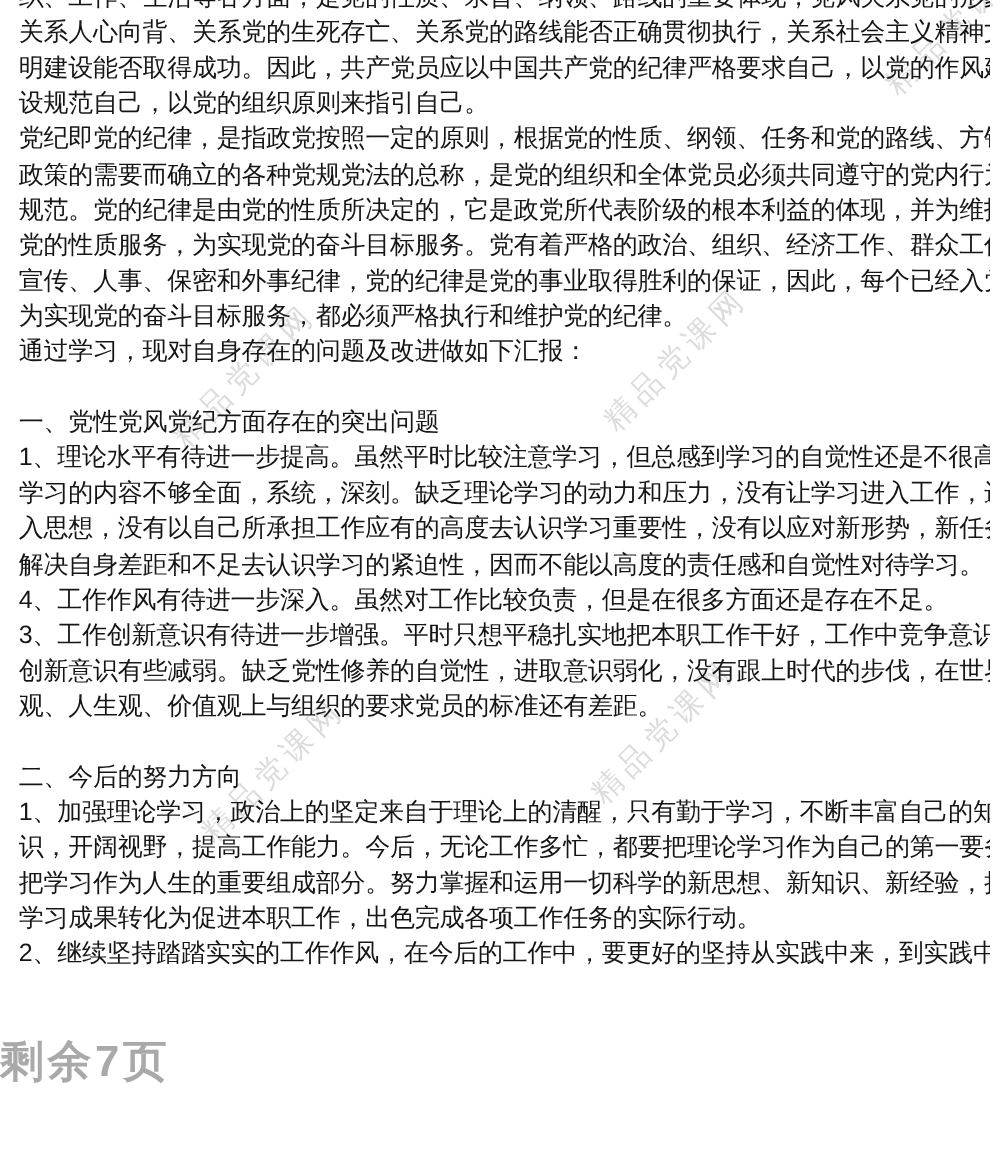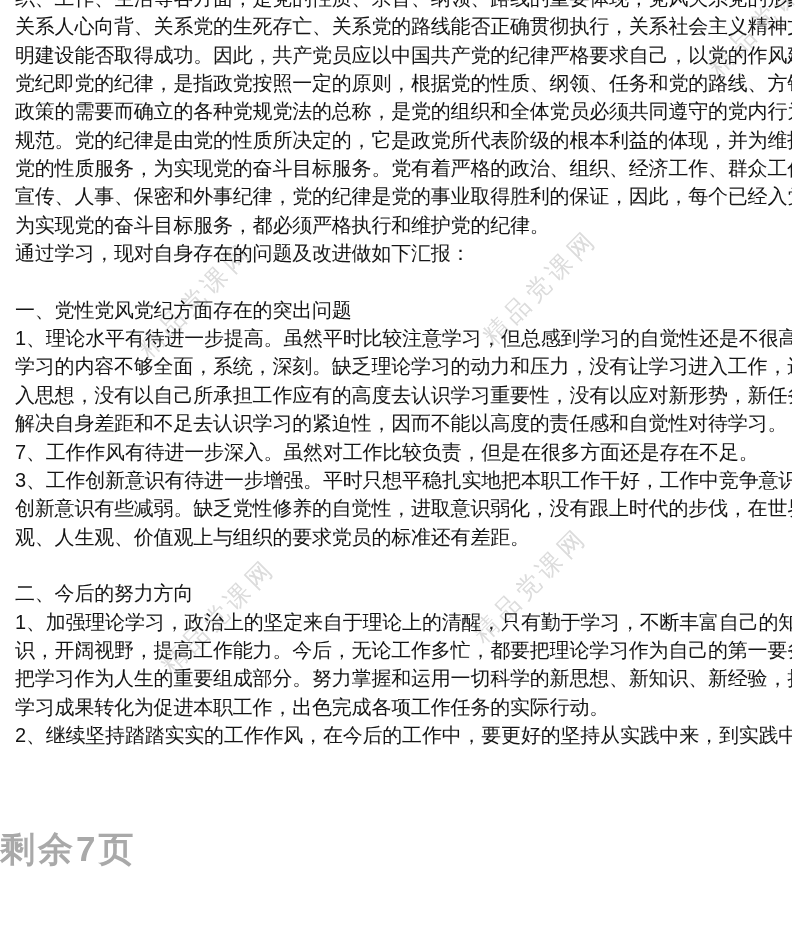--- a/index.html
+++ b/index.html
@@ -75,34 +75,35 @@
       <span class="watermark" style="left: 195px; top: 300px; color: rgb(220, 220, 220);">精品党课网</span>
       <span class="watermark" style="left: 540px; top: 287px; color: rgb(220, 220, 220);">精品党课网</span>
       <span class="watermark" style="left: 218px; top: 616px; color: rgb(220, 220, 220);">精品党课网</span>
       <span class="watermark" style="left: 530px; top: 585px; color: rgb(220, 220, 220);">精品党课网</span>
     </div>
 
   <div class="doc-text" style="color: rgb(21, 21, 21);">
       <div class="line">织、工作、生活等各方面，是党的性质、宗旨、纲领、路线的重要体现，党风关系党的形象、</div>
       <div class="line">关系人心向背、关系党的生死存亡、关系党的路线能否正确贯彻执行，关系社会主义精神文</div>
       <div class="line">明建设能否取得成功。因此，共产党员应以中国共产党的纪律严格要求自己，以党的作风建</div>
+      <div class="line">设规范自己，以党的组织原则来指引自己。</div>
       <div class="line">党纪即党的纪律，是指政党按照一定的原则，根据党的性质、纲领、任务和党的路线、方针、</div>
       <div class="line">政策的需要而确立的各种党规党法的总称，是党的组织和全体党员必须共同遵守的党内行为</div>
       <div class="line">规范。党的纪律是由党的性质所决定的，它是政党所代表阶级的根本利益的体现，并为维护</div>
       <div class="line">党的性质服务，为实现党的奋斗目标服务。党有着严格的政治、组织、经济工作、群众工作、</div>
       <div class="line">宣传、人事、保密和外事纪律，党的纪律是党的事业取得胜利的保证，因此，每个已经入党</div>
       <div class="line">为实现党的奋斗目标服务，都必须严格执行和维护党的纪律。</div>
       <div class="line">通过学习，现对自身存在的问题及改进做如下汇报：</div>
       <div class="line"></div>
       <div class="line">一、党性党风党纪方面存在的突出问题</div>
       <div class="line">1、理论水平有待进一步提高。虽然平时比较注意学习，但总感到学习的自觉性还是不很高，</div>
       <div class="line">学习的内容不够全面，系统，深刻。缺乏理论学习的动力和压力，没有让学习进入工作，进</div>
       <div class="line">入思想，没有以自己所承担工作应有的高度去认识学习重要性，没有以应对新形势，新任务，</div>
       <div class="line">解决自身差距和不足去认识学习的紧迫性，因而不能以高度的责任感和自觉性对待学习。</div>
-      <div class="line">7、工作作风有待进一步深入。虽然对工作比较负责，但是在很多方面还是存在不足。</div>
+      <div class="line">4、工作作风有待进一步深入。虽然对工作比较负责，但是在很多方面还是存在不足。</div>
       <div class="line">3、工作创新意识有待进一步增强。平时只想平稳扎实地把本职工作干好，工作中竞争意识，</div>
       <div class="line">创新意识有些减弱。缺乏党性修养的自觉性，进取意识弱化，没有跟上时代的步伐，在世界</div>
       <div class="line">观、人生观、价值观上与组织的要求党员的标准还有差距。</div>
       <div class="line"></div>
       <div class="line">二、今后的努力方向</div>
       <div class="line">1、加强理论学习，政治上的坚定来自于理论上的清醒，只有勤于学习，不断丰富自己的知</div>
       <div class="line">识，开阔视野，提高工作能力。今后，无论工作多忙，都要把理论学习作为自己的第一要务，</div>
       <div class="line">把学习作为人生的重要组成部分。努力掌握和运用一切科学的新思想、新知识、新经验，把</div>
       <div class="line">学习成果转化为促进本职工作，出色完成各项工作任务的实际行动。</div>
       <div class="line">2、继续坚持踏踏实实的工作作风，在今后的工作中，要更好的坚持从实践中来，到实践中</div>

